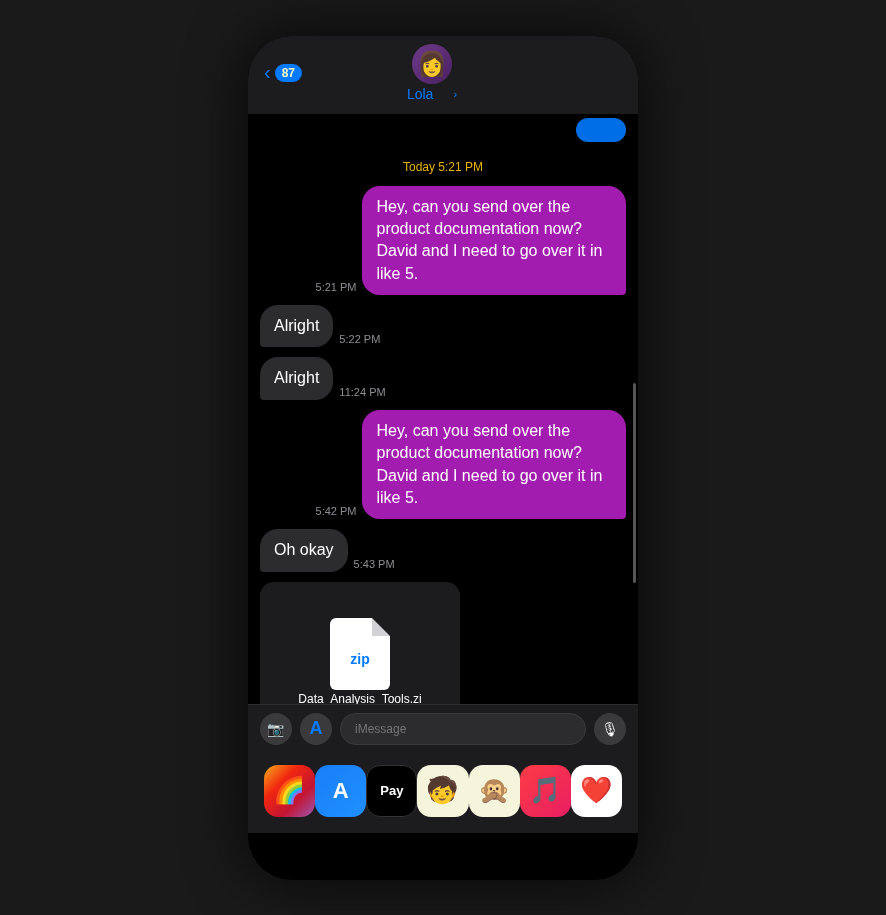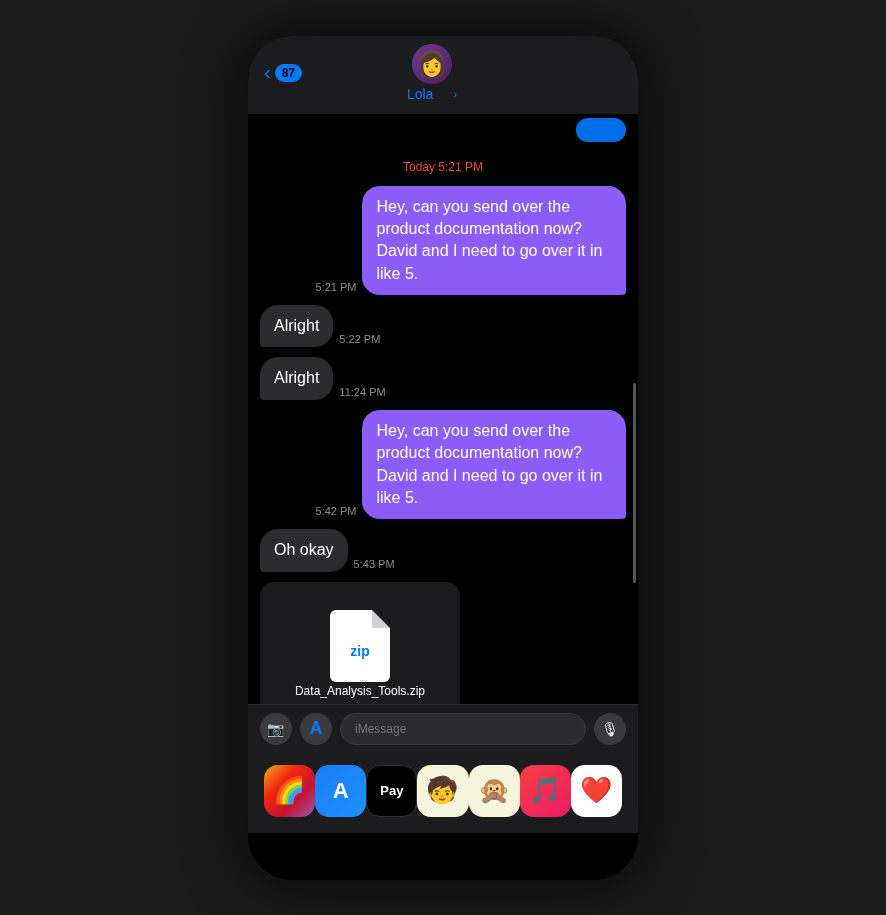--- a/index.html
+++ b/index.html
@@ -108,21 +108,21 @@
       font-size: 17px;
     }
 
     .back-chevron {
       font-size: 20px;
       color: #007AFF;
     }
 
     .back-badge {
       background: #007AFF;
-      color: #000000;
+      color: #fef9c3;
       font-size: 12px;
       font-weight: 600;
       border-radius: 10px;
       padding: 2px 7px;
       min-width: 22px;
       text-align: center;
     }
 
     .contact-info {
       flex: 1;
@@ -165,21 +165,21 @@
       overflow-y: auto;
       padding: 10px 12px;
       height: calc(844px - 44px - 68px - 90px - 80px);
       display: flex;
       flex-direction: column;
       gap: 4px;
     }
 
     .timestamp-divider {
       text-align: center;
-      color: #ef4444;
+      color: #eab308;
       font-size: 12px;
       padding: 8px 0;
     }
 
     .message-row {
       display: flex;
       align-items: flex-end;
       margin-bottom: 6px;
     }
 
@@ -194,21 +194,21 @@
     .bubble {
       max-width: 72%;
       border-radius: 18px;
       padding: 10px 14px;
       font-size: 16px;
       line-height: 1.4;
       position: relative;
     }
 
     .bubble.sent {
-      background: #8b5cf6;
+      background: #a21caf;
       color: #fff;
       border-bottom-right-radius: 4px;
     }
 
     .bubble.received {
       background: #2c2c2e;
       color: #fff;
       border-bottom-left-radius: 4px;
     }
 
@@ -224,21 +224,21 @@
 
     .message-row.sent .message-time {
       order: -1;
       text-align: center;
     }
 
     
     .file-attachment {
       background: #1c1c1e;
       border-radius: 14px;
-      padding: 28px;
+      padding: 36px;
       width: 200px;
       display: flex;
       flex-direction: column;
       align-items: center;
       gap: 2px;
     }
 
     .file-icon {
       width: 60px;
       height: 72px;

